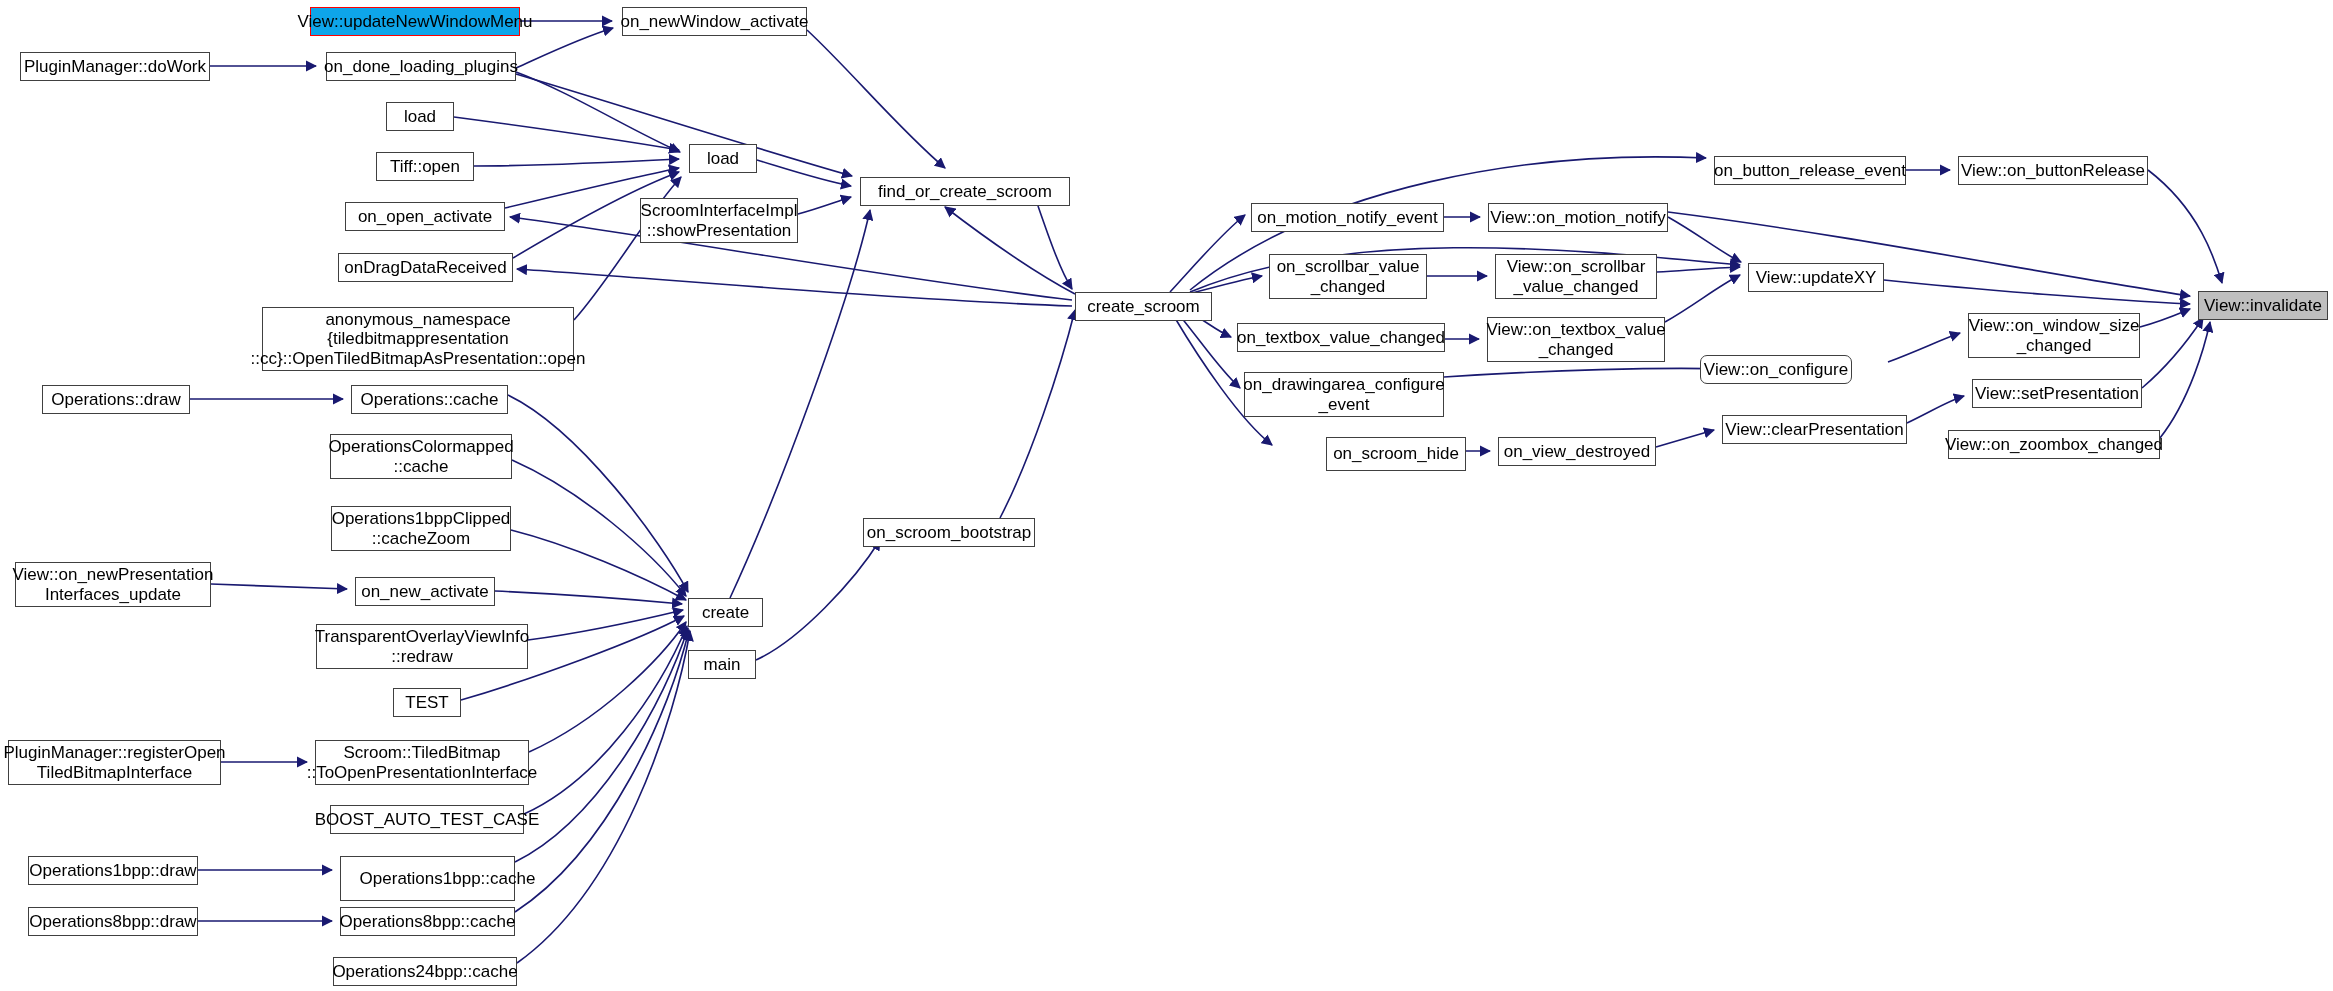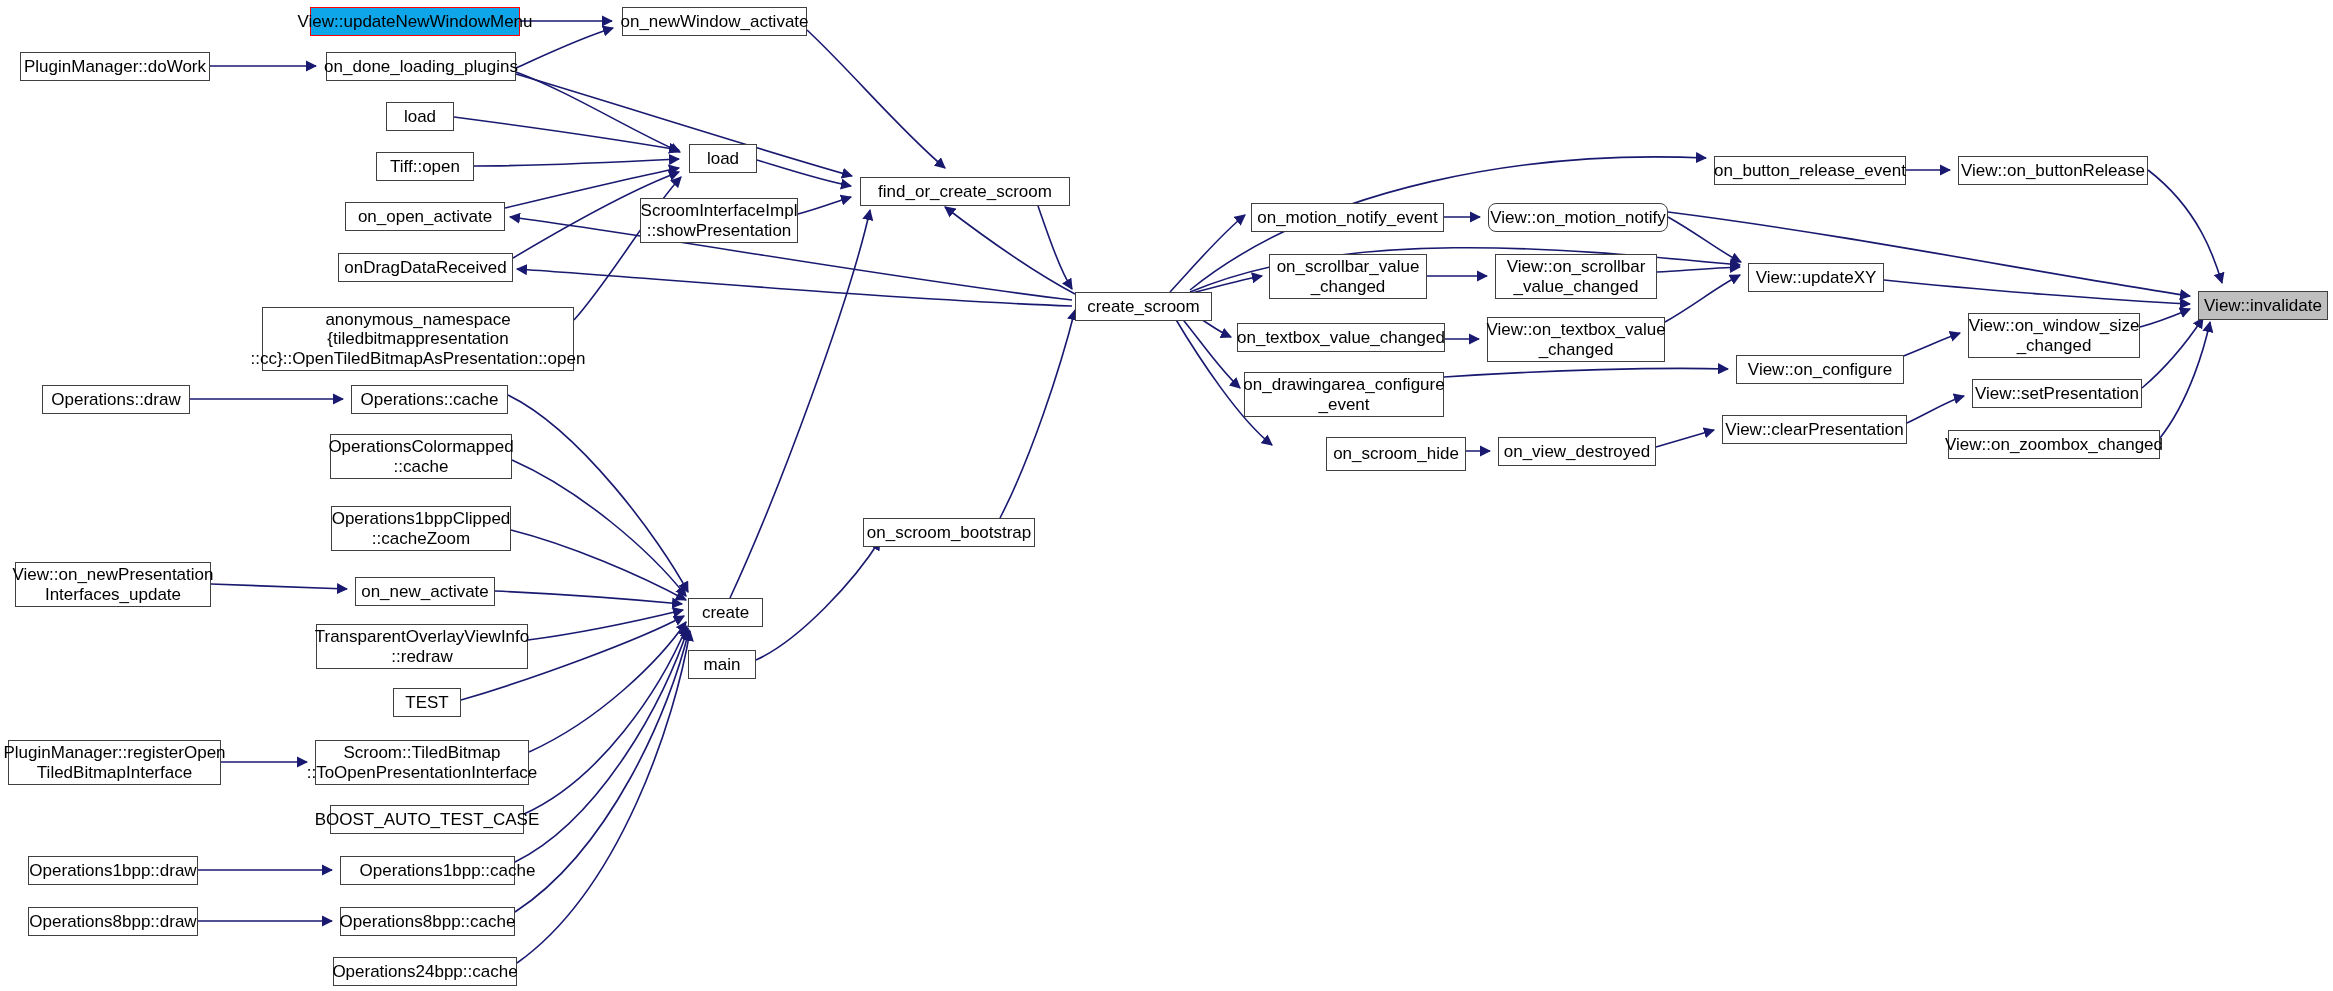--- a/index.html
+++ b/index.html
@@ -98,31 +98,31 @@
       <div class="node" style="left: 860px; top: 177px; width: 210px; height: 29px;">find_or_create_scroom</div>
       <div class="node" style="left: 345px; top: 202px; width: 160px; height: 29px;">on_open_activate</div>
       <div class="node" style="left: 640px; top: 198px; width: 158px; height: 45px;">ScroomInterfaceImpl
 ::showPresentation</div>
       <div class="node" style="left: 338px; top: 253px; width: 175px; height: 29px;">onDragDataReceived</div>
       <div class="node" style="left: 1075px; top: 292px; width: 137px; height: 29px;">create_scroom</div>
       <div class="node" style="left: 262px; top: 307px; width: 312px; height: 64px;">anonymous_namespace
 {tiledbitmappresentation
 ::cc}::OpenTiledBitmapAsPresentation::open</div>
       <div class="node" style="left: 1251px; top: 203px; width: 193px; height: 29px;">on_motion_notify_event</div>
-      <div class="node" style="left: 1488px; top: 203px; width: 180px; height: 29px; border-radius: 8px;">View::on_motion_notify</div>
+      <div class="node" style="left: 1488px; top: 203px; width: 180px; height: 29px;">View::on_motion_notify</div>
       <div class="node" style="left: 1269px; top: 254px; width: 158px; height: 45px;">on_scrollbar_value
 _changed</div>
       <div class="node" style="left: 1495px; top: 254px; width: 162px; height: 45px;">View::on_scrollbar
 _value_changed</div>
       <div class="node" style="left: 1237px; top: 323px; width: 208px; height: 29px;">on_textbox_value_changed</div>
       <div class="node" style="left: 1487px; top: 317px; width: 178px; height: 45px;">View::on_textbox_value
 _changed</div>
       <div class="node" style="left: 1244px; top: 372px; width: 200px; height: 45px;">on_drawingarea_configure
 _event</div>
-      <div class="node" style="left: 1736px; top: 355px; width: 168px; height: 29px;">View::on_configure</div>
+      <div class="node" style="left: 1700px; top: 355px; width: 152px; height: 29px; border-radius: 7px;">View::on_configure</div>
       <div class="node" style="left: 1278px; top: 437px; width: 140px; height: 34px; margin-left: 48px;">on_scroom_hide</div>
       <div class="node" style="left: 1498px; top: 437px; width: 158px; height: 29px;">on_view_destroyed</div>
       <div class="node" style="left: 1722px; top: 415px; width: 185px; height: 29px;">View::clearPresentation</div>
       <div class="node" style="left: 1714px; top: 156px; width: 192px; height: 29px;">on_button_release_event</div>
       <div class="node" style="left: 1958px; top: 156px; width: 190px; height: 29px;">View::on_buttonRelease</div>
       <div class="node" style="left: 1748px; top: 263px; width: 136px; height: 29px;">View::updateXY</div>
       <div class="node" style="left: 1968px; top: 313px; width: 172px; height: 45px;">View::on_window_size
 _changed</div>
       <div class="node" style="left: 1972px; top: 379px; width: 170px; height: 29px;">View::setPresentation</div>
       <div class="node" style="left: 1948px; top: 430px; width: 212px; height: 29px;">View::on_zoombox_changed</div>
@@ -141,18 +141,18 @@
       <div class="node" style="left: 688px; top: 598px; width: 75px; height: 29px;">create</div>
       <div class="node" style="left: 863px; top: 518px; width: 172px; height: 29px;">on_scroom_bootstrap</div>
       <div class="node" style="left: 688px; top: 650px; width: 68px; height: 29px;">main</div>
       <div class="node" style="left: 393px; top: 688px; width: 68px; height: 29px;">TEST</div>
       <div class="node" style="left: 8px; top: 740px; width: 213px; height: 45px;">PluginManager::registerOpen
 TiledBitmapInterface</div>
       <div class="node" style="left: 315px; top: 740px; width: 214px; height: 45px;">Scroom::TiledBitmap
 ::ToOpenPresentationInterface</div>
       <div class="node" style="left: 330px; top: 805px; width: 194px; height: 29px;">BOOST_AUTO_TEST_CASE</div>
       <div class="node" style="left: 28px; top: 856px; width: 170px; height: 29px;">Operations1bpp::draw</div>
-      <div class="node" style="left: 340px; top: 856px; width: 175px; height: 29px; padding-left: 40px;">Operations1bpp::cache</div>
+      <div class="node" style="left: 340px; top: 856px; width: 175px; height: 45px; padding-left: 40px;">Operations1bpp::cache</div>
       <div class="node" style="left: 28px; top: 907px; width: 170px; height: 29px;">Operations8bpp::draw</div>
       <div class="node" style="left: 340px; top: 907px; width: 175px; height: 29px;">Operations8bpp::cache</div>
       <div class="node" style="left: 333px; top: 957px; width: 184px; height: 29px;">Operations24bpp::cache</div>
     </div>
 </div>
 
 </body></html>

